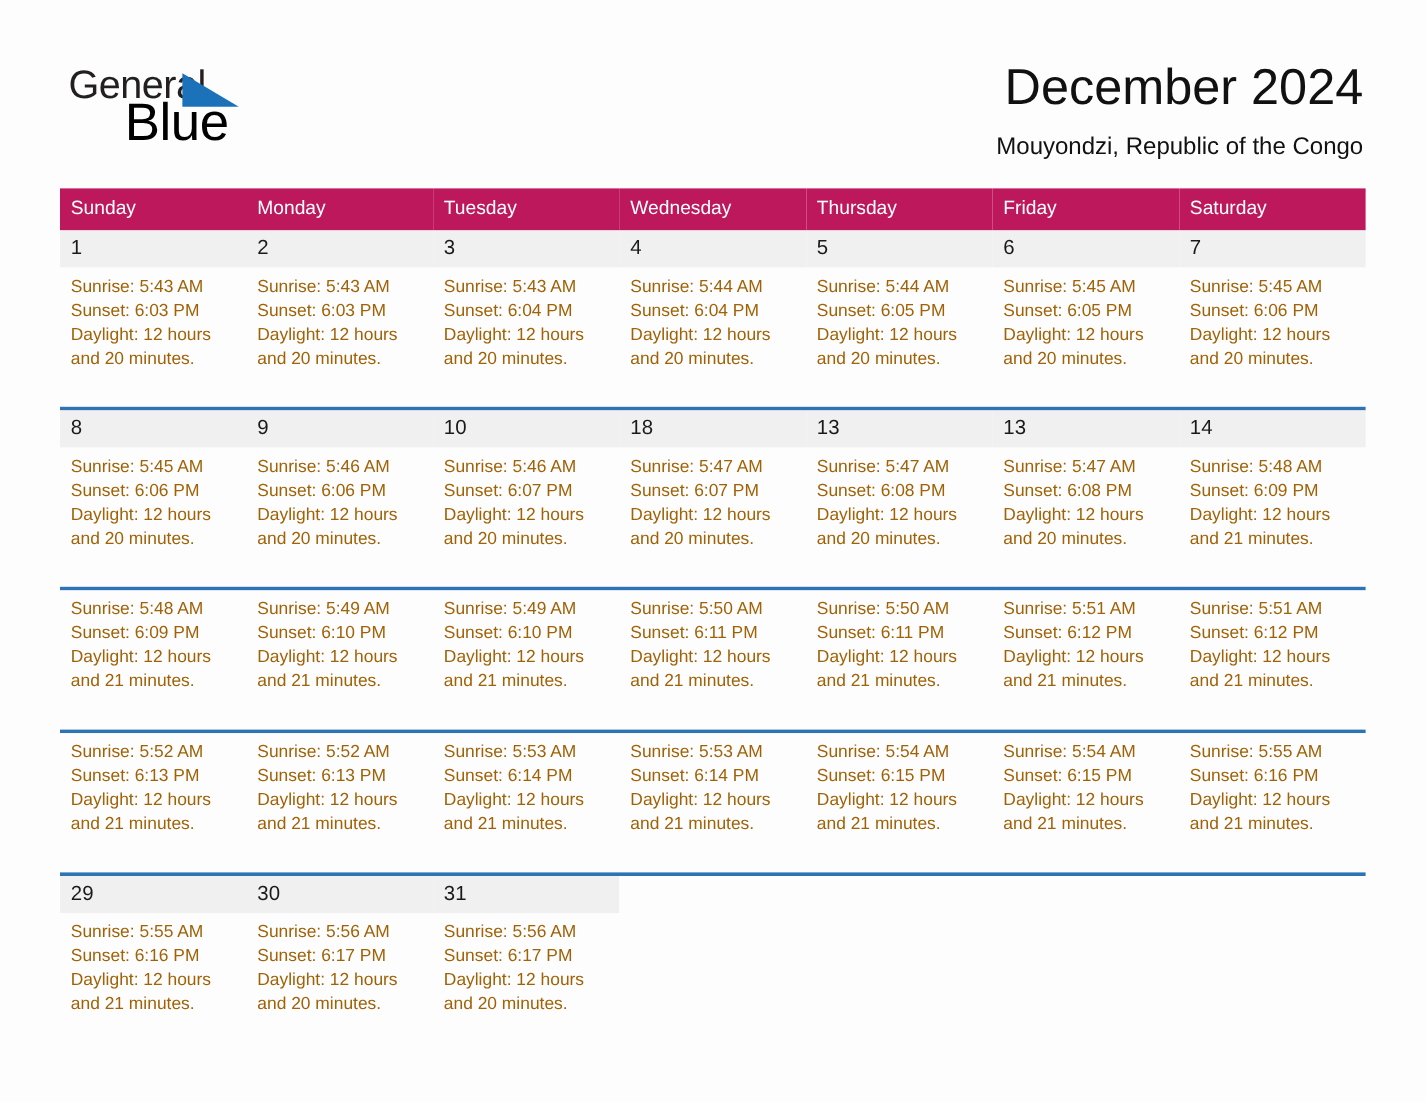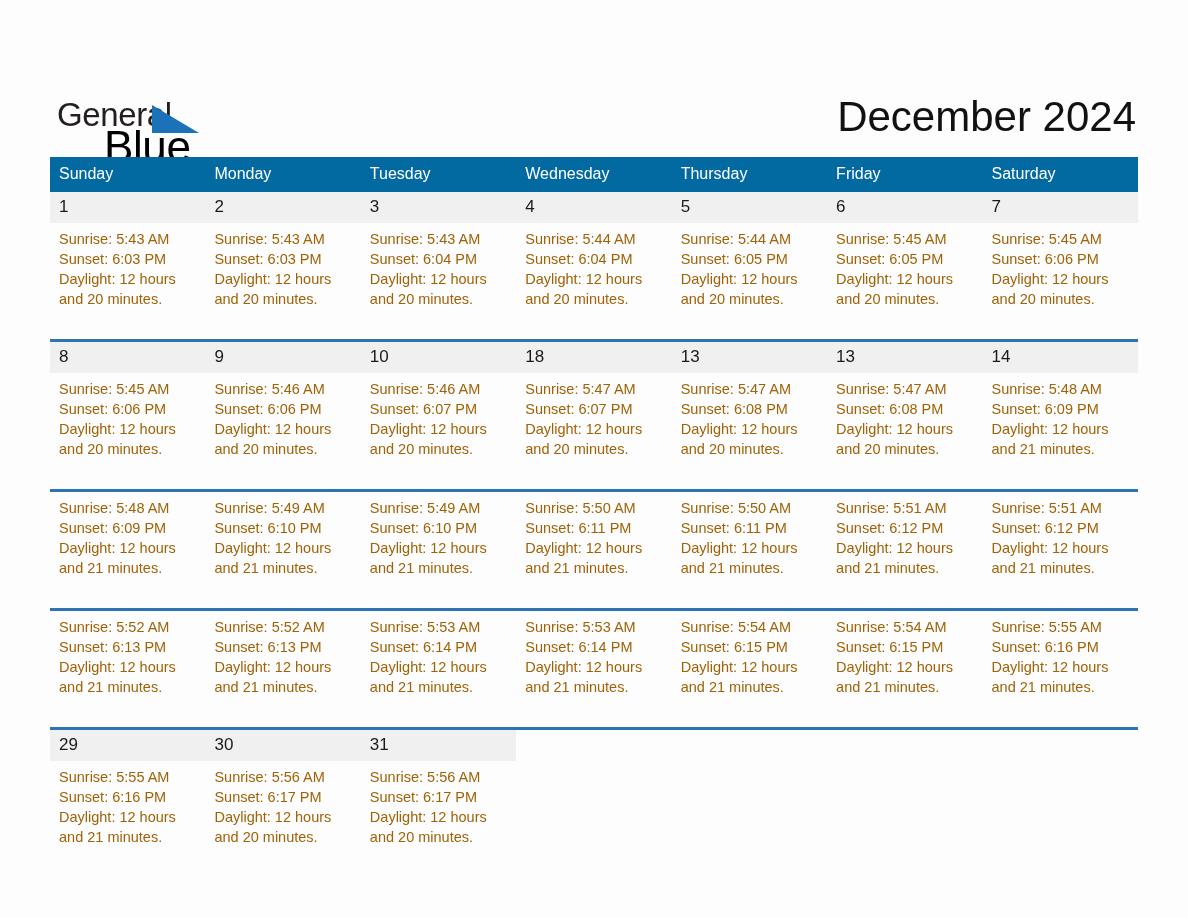--- a/index.html
+++ b/index.html
@@ -22,21 +22,20 @@
     box-sizing: border-box;
   }
 
   
   .masthead {
     position: absolute;
     left: 0;
     top: 0;
     width: 1188px;
     height: 150px;
-    margin-top: 44px;
   }
 
   .logo {
     position: absolute;
     left: 57px;
     top: 53px;
     width: 200px;
     height: 70px;
   }
   .logo-general {
@@ -97,21 +96,21 @@
     position: absolute;
     left: 50px;
     top: 157px;
     width: 1088px;
     border-collapse: collapse;
     table-layout: fixed;
   }
   .calendar col { width: 155.43px; }
 
   .calendar thead th {
-    background: #0369a1;
+    background: #be185d;
     color: #ffffff;
     font-size: 16px;
     font-weight: normal;
     text-align: left;
     padding: 7px 0 8px 9px;
     height: 20px;
     vertical-align: middle;
   }
 
   .week-sep td {

